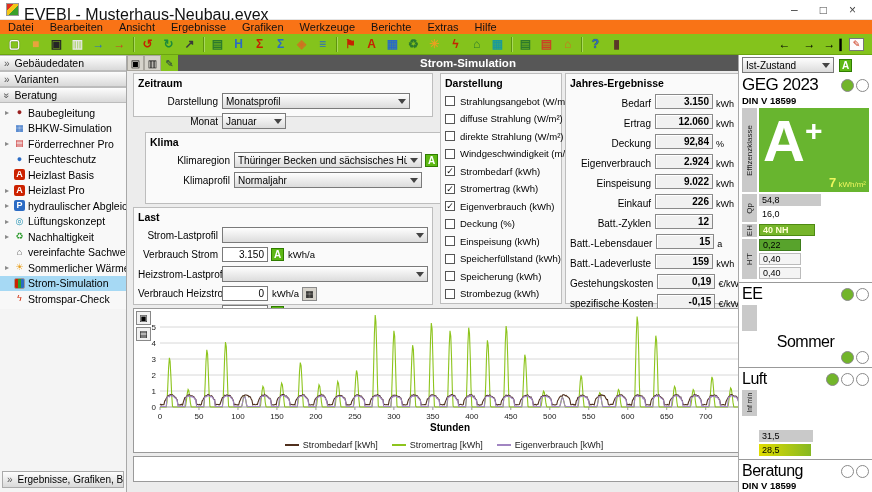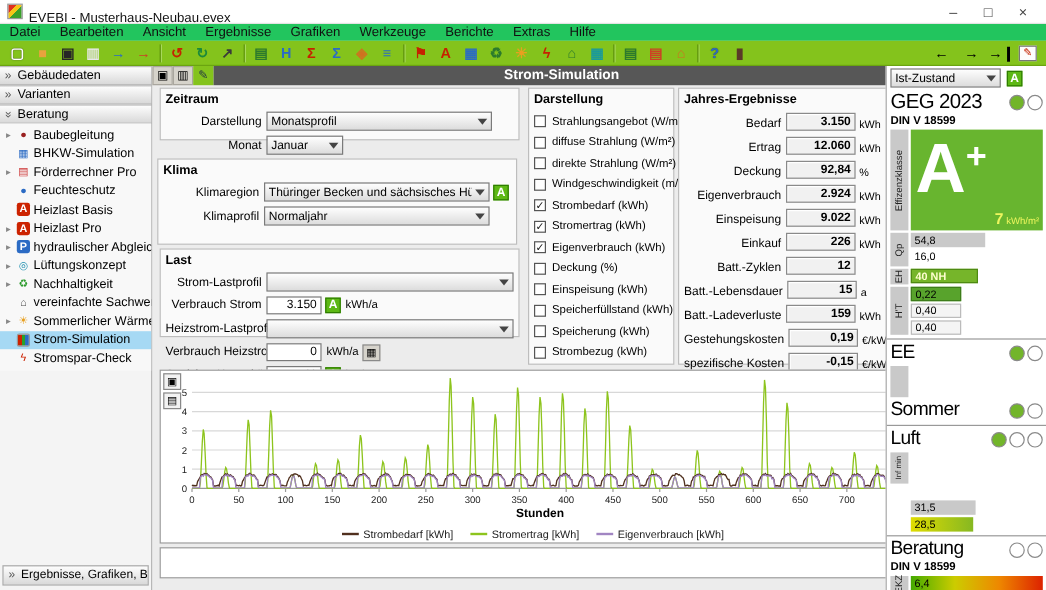--- a/index.html
+++ b/index.html
@@ -4,25 +4,25 @@
 <style>
   html,body{margin:0;padding:0;background:#888;}
   *{box-sizing:border-box;}
   .window{position:relative;width:872px;height:492px;background:#f0f0f0;
     font-family:"Liberation Sans",sans-serif;font-size:11px;color:#000;overflow:hidden;}
   
   .titlebar{position:absolute;left:0;top:0;width:872px;height:20px;background:#fff;
     display:flex;align-items:center;padding:0 6px;border-bottom:1px solid #e4e4e4;}
   .app-icon{width:13px;height:13px;margin-right:5px;border:1px solid #9a9a9a;
     background:linear-gradient(135deg,#e03020 0 30%,#f5c518 30% 55%,#3aa02a 55%);}
-  .title-text{font-size:11px;color:#111;margin-top:10px;}
+  .title-text{font-size:16px;color:#111;margin-top:10px;}
   .win-controls{margin-left:auto;display:flex;gap:22px;padding-right:10px;color:#444;font-size:12px;}
   .win-btn{cursor:default;line-height:18px;}
   
-  .menubar{position:absolute;left:0;top:20px;width:872px;height:14px;background:#22c55e;
+  .menubar{position:absolute;left:0;top:20px;width:872px;height:14px;background:#f97316;
     display:flex;align-items:center;gap:0;}
   .menu-item{padding:0 8px;font-size:11px;color:#111;}
   
   .toolbar{position:absolute;left:0;top:34px;width:872px;height:21px;background:#84c31c;
     border-bottom:1px solid #6ba410;display:flex;align-items:center;padding:0 4px;}
   .tb-btn{width:19px;height:17px;display:flex;align-items:center;justify-content:center;
     font-size:12px;font-weight:bold;margin:0 1px;}
   .tb-sep{width:1px;height:15px;background:#5f940e;margin:0 3px;box-shadow:1px 0 0 #a8d85c;}
   .tb-tile{background:#fdfdfd;border:1px solid #777;width:15px;height:13px;font-size:9px;
     display:flex;align-items:center;justify-content:center;}
@@ -296,40 +296,40 @@
       </div>
       <div class="frow">
         <span class="flbl">Monat</span>
         <span class="sel" style="width:64px;">
           <span class="sel-text">Januar</span>
           <span class="sel-arr"></span>
         </span>
       </div>
     </div>
 
-    <div class="gbox" style="left:4px;top:77px;width:300px;height:72px;">
+    <div class="gbox" style="left:18px;top:77px;width:300px;height:72px;">
       <div class="gbox-title">Klima</div>
       <div class="frow">
         <span class="flbl">Klimaregion</span>
         <span class="sel" style="width:188px;">
           <span class="sel-text">Thüringer Becken und sächsisches Hügelland</span>
           <span class="sel-arr"></span>
         </span>
         <span class="badge-a">A</span>
       </div>
       <div class="frow">
         <span class="flbl">Klimaprofil</span>
         <span class="sel" style="width:188px;">
           <span class="sel-text">Normaljahr</span>
           <span class="sel-arr"></span>
         </span>
       </div>
     </div>
 
-    <div class="gbox" style="left:6px;top:152px;width:300px;height:74px;">
+    <div class="gbox" style="left:6px;top:152px;width:300px;height:98px;">
       <div class="gbox-title">Last</div>
       <div class="frow">
         <span class="flbl">Strom-Lastprofil</span>
         <span class="sel" style="width:210px;">
           <span class="sel-text"></span>
           <span class="sel-arr"></span>
         </span>
       </div>
       <div class="frow">
         <span class="flbl">Verbrauch Strom</span>
@@ -613,21 +613,21 @@
       <span>EE</span>
         <span class="dots" id="dots-ee">
           <span class="dot on"></span>
           <span class="dot"></span>
         </span>
     </div>
     <div class="vrow">
       <span class="vstub" style="height:26px;"></span>
     </div>
 
-    <div class="rp-title" style="font-size:16px;">
+    <div class="rp-title" style="font-size:16px;flex-direction:column;">
       <span>Sommer</span>
         <span class="dots" id="dots-sommer">
           <span class="dot on"></span>
           <span class="dot"></span>
         </span>
     </div>
 
     <div class="rp-div"></div>
     <div class="rp-title" style="font-size:16px;">
       <span>Luft</span>

